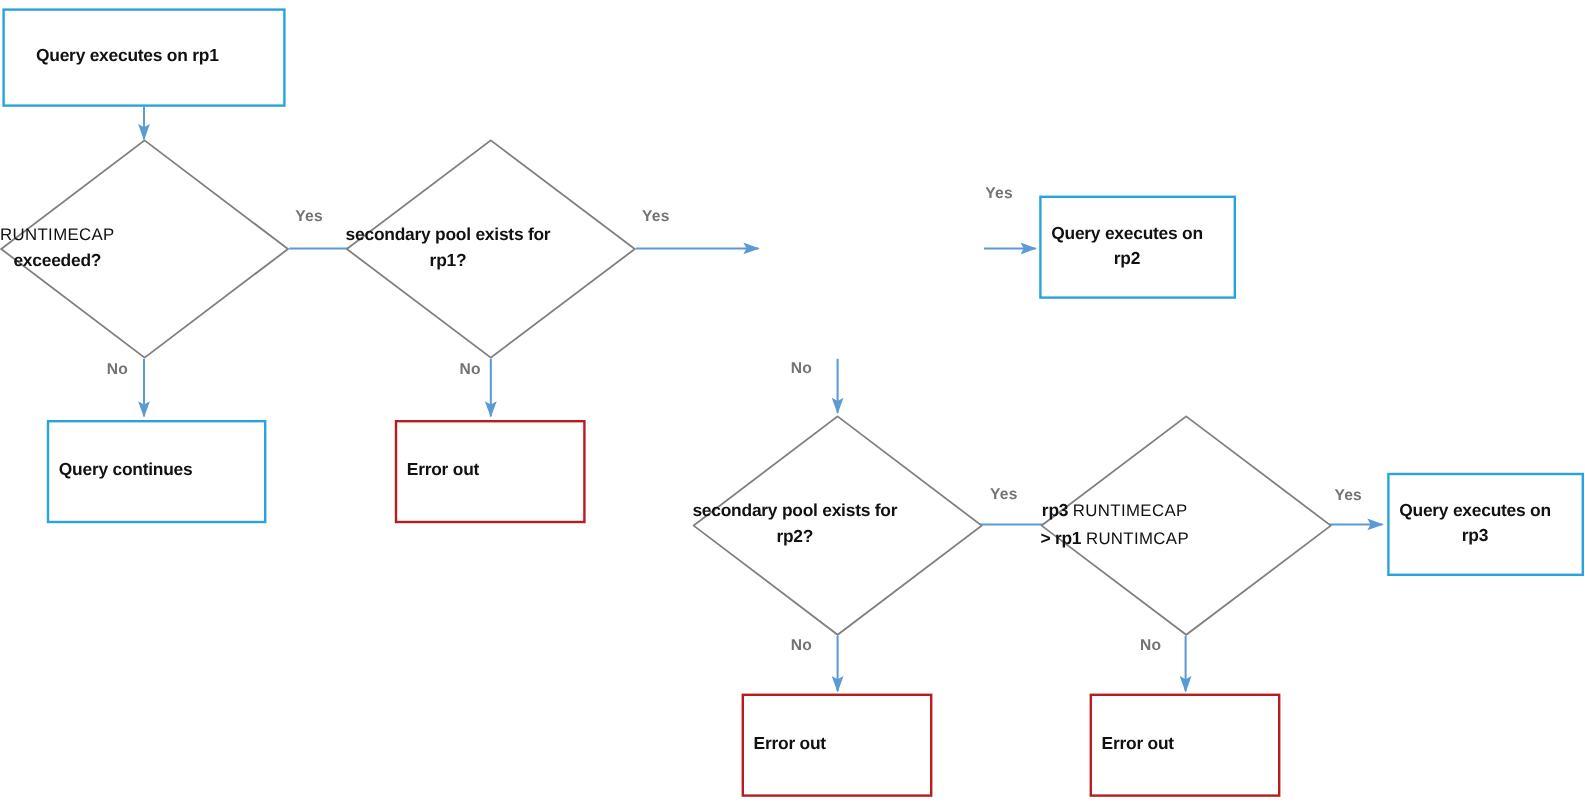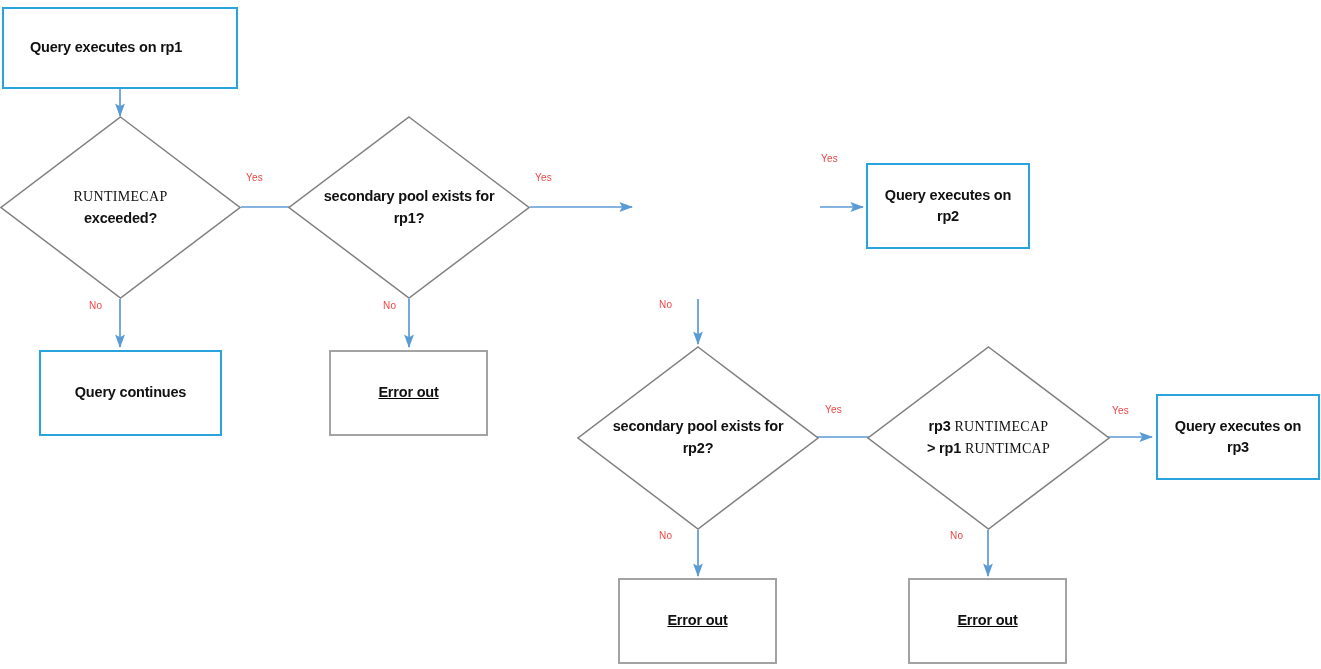--- a/index.html
+++ b/index.html
@@ -23,31 +23,29 @@
     top: 0;
     width: 1321px;
     height: 669px;
     pointer-events: none;
   }
   .node {
     position: absolute;
     box-sizing: border-box;
     display: flex;
     align-items: center;
-    justify-content: center;
     text-align: center;
   }
   
   .box {
     background: #ffffff;
     border: 2px solid #29a3dd;
   }
   .box.black {
-    border: 2px solid #a3a3a3;
-    text-decoration: underline;
+    border: 2px solid #b91c1c;
   }
   .box .label {
     font-size: 14.5px;
     font-weight: 600;
     color: #111111;
     line-height: 1.45;
     letter-spacing: -0.2px;
     padding: 0 8px;
   }
   
@@ -71,31 +69,31 @@
     position: relative;
     z-index: 2;
     font-size: 14.5px;
     font-weight: 600;
     color: #111111;
     line-height: 1.5;
     letter-spacing: -0.2px;
     white-space: nowrap;
   }
   .mono {
-    font-family: Liberation Serif, serif;
+    font-family: Liberation Sans, sans-serif;
     font-weight: 400;
     font-size: 14px;
     letter-spacing: 0.3px;
   }
   
   .edge-label {
     position: absolute;
-    font-size: 10px;
-    font-weight: 400;
-    color: #ef4444;
+    font-size: 13px;
+    font-weight: 700;
+    color: #737373;
     letter-spacing: 0.2px;
     white-space: nowrap;
   }
 </style>
 </head>
 <body>
 
 <div id="canvas">
 
   <svg id="edges" viewBox="0 0 1321 669" width="1321" height="669">

